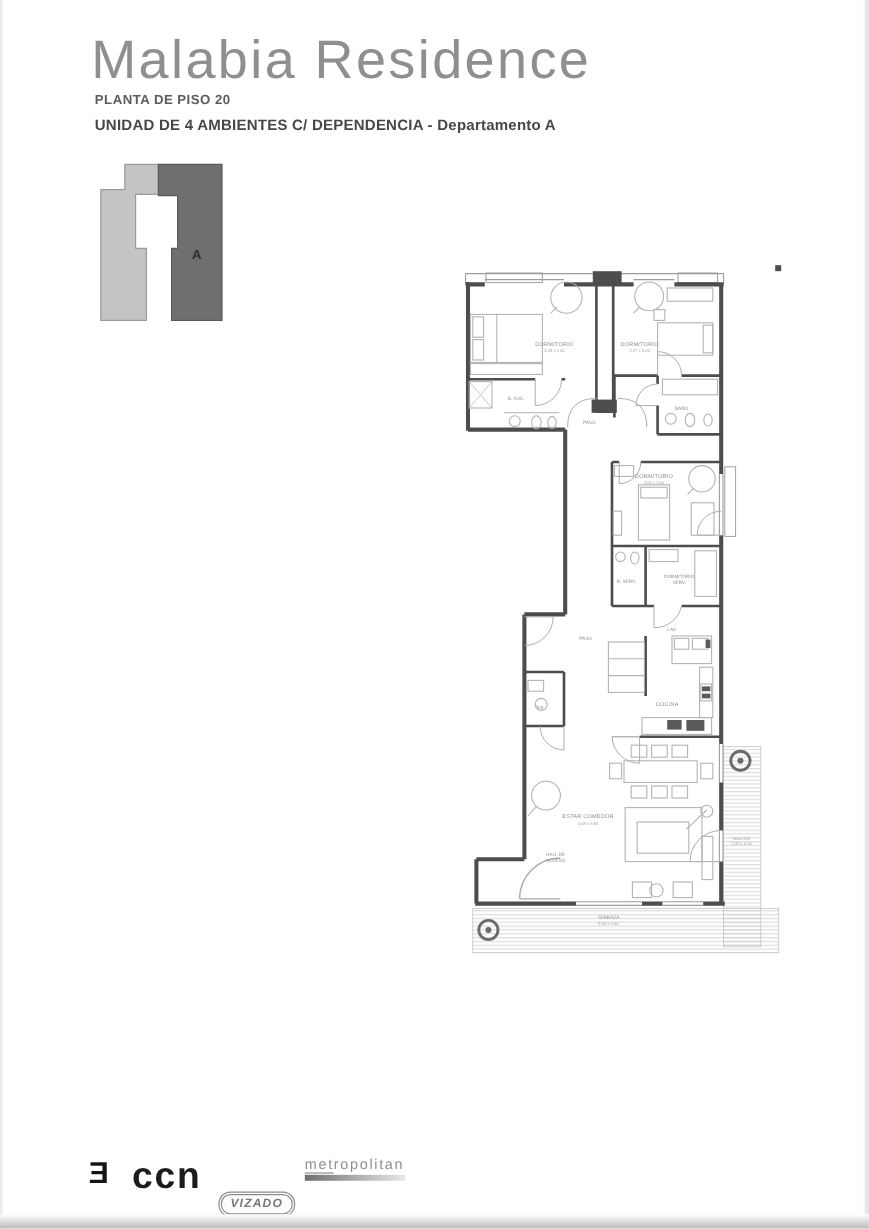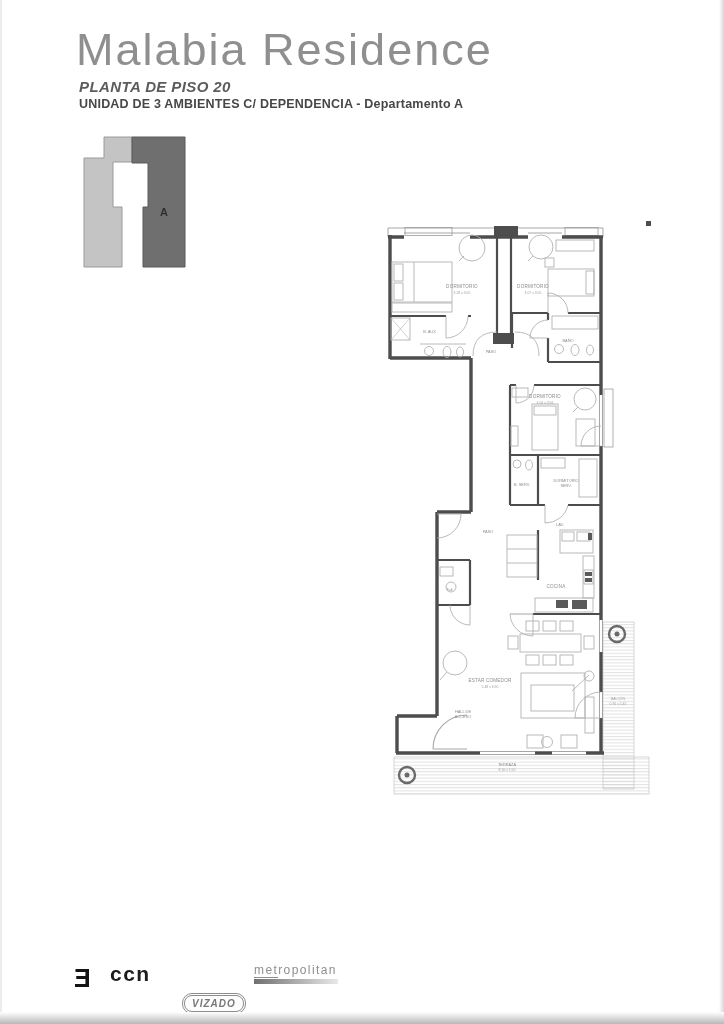--- a/index.html
+++ b/index.html
@@ -7,51 +7,51 @@
         font-family:"Liberation Sans",sans-serif;}
   
   .edge-bottom{position:absolute;left:0;right:0;bottom:0;height:12px;
                background:linear-gradient(to bottom,#ffffff,#b8b8b8);}
   .edge-right{position:absolute;top:0;bottom:0;right:0;width:5px;
               background:linear-gradient(to right,#ffffff,#d7d7d7);}
   .edge-left{position:absolute;top:0;bottom:0;left:0;width:2px;background:#ececec;}
 
   .title{position:absolute;left:76px;top:24px;font-size:45px;font-weight:300;
          color:#8f8f8f;letter-spacing:2px;white-space:nowrap;}
-  .sub1{position:absolute;left:79px;top:78px;font-size:15px;font-weight:bold;
-        color:#5c5c5c;letter-spacing:.4px;font-style:italic;}
+  .sub1{position:absolute;left:79px;top:78px;font-size:11px;font-weight:bold;
+        color:#5c5c5c;letter-spacing:.4px;}
   .sub2{position:absolute;left:79px;top:97px;font-size:12.5px;font-weight:bold;
         color:#474747;letter-spacing:.2px;}
 
   svg{position:absolute;font-family:"Liberation Sans",sans-serif;}
   .rl{font-size:4.6px;fill:#8c8c8c;text-anchor:middle;letter-spacing:.2px;}
   .rd{font-size:3.4px;fill:#a0a0a0;text-anchor:middle;}
   .rs{font-size:3.9px;fill:#8c8c8c;text-anchor:middle;}
 
   
   .logo-mark{position:absolute;left:74px;top:964px;font-size:25px;font-weight:bold;color:#141414;}
-  .logo-ccn{position:absolute;left:110px;top:962px;font-size:21px;font-weight:bold;
+  .logo-ccn{position:absolute;left:110px;top:962px;font-size:31px;font-weight:bold;
             color:#1c1c1c;letter-spacing:1.5px;}
   .logo-vizado{position:absolute;left:182px;top:969px;border:3px double #8d8d8d;border-radius:10px;
                padding:2px 7px;color:#787878;font-size:10px;font-weight:bold;font-style:italic;
                letter-spacing:1px;background:#fdfdfd;margin-top:24px;}
   .logo-metro{position:absolute;left:254px;top:963px;color:#8f8f8f;font-size:12px;
               letter-spacing:1.4px;}
   .logo-metro .metro-pre{border-bottom:1.5px solid #8f8f8f;}
   .metro-bar{width:84px;height:5px;margin-top:2px;
              background:linear-gradient(to right,#6f6f6f,#e9e9e9);}
 </style>
 </head>
 <body>
 
 <div class="page">
 
   <div class="title">Malabia Residence</div>
   <div class="sub1">PLANTA DE PISO 20</div>
-  <div class="sub2">UNIDAD DE 3 AMBIENTES C/ DEPENDENCIA - Departamento A</div>
+  <div class="sub2">UNIDAD DE 4 AMBIENTES C/ DEPENDENCIA - Departamento A</div>
 
   <svg style="left:0;top:0;" width="724" height="300" viewBox="0 0 724 300">
     <polygon stroke="#9a9a9a" stroke-width="1" points="104,137 132,137 132,162 113,162 113,207 122,207 122,267 84,267 84,158 104,158" fill="#c4c4c4"></polygon>
     <polygon stroke="#5a5a5a" stroke-width="1" points="132,137 185,137 185,267 143,267 143,207 148,207 148,163 132,163" fill="#6f6f6f"></polygon>
     <text x="164" y="216" font-size="11" font-weight="bold" fill="#2f2f2f" text-anchor="middle">A</text>
   </svg>
 
   <svg style="left:383px;top:214px;" width="330" height="590" viewBox="383 214 330 590">
 
     <defs>

